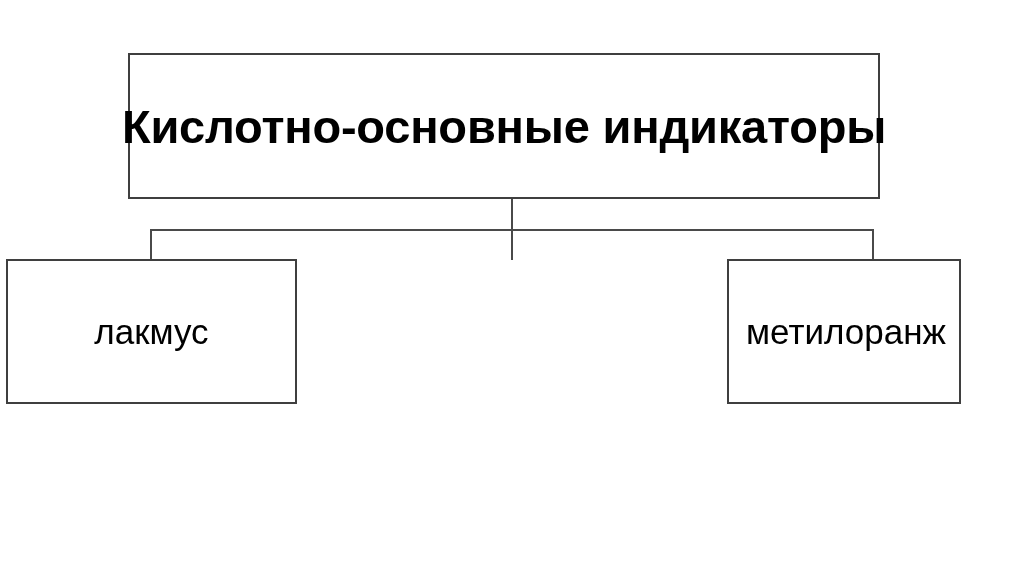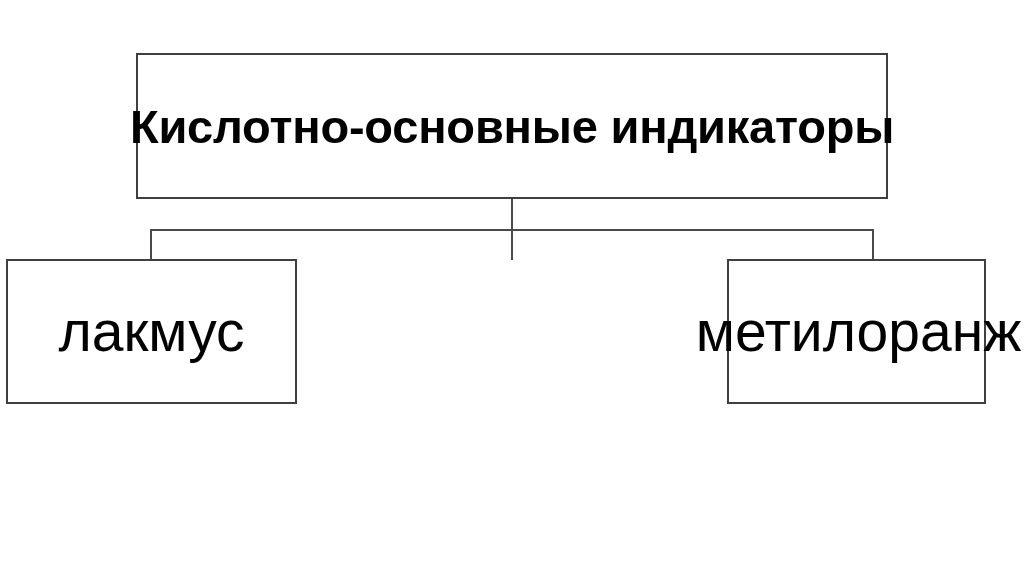--- a/index.html
+++ b/index.html
@@ -27,45 +27,45 @@
   }
 
   .node-label {
     color: #000000;
     white-space: nowrap;
     line-height: 1;
   }
 
   
   #node-root {
-    left: 136px;
+    left: 128px;
     top: 53px;
     width: 752px;
     height: 146px;
   }
   #node-root .node-label {
     font-size: 47px;
     font-weight: bold;
     letter-spacing: -0.2px;
   }
 
   
   .node-child {
     top: 259px;
     height: 145px;
   }
   .node-child .node-label {
-    font-size: 57px;
+    font-size: 35px;
     font-weight: normal;
     text-align: right;
   }
 
   #node-child-0 { left: 6px;   width: 291px; }
   #node-child-1 { left: 356px; width: 311px; }
-  #node-child-2 { left: 727px; width: 259px; }
+  #node-child-2 { left: 727px; width: 234px; }
 
   
   #node-child-2 .node-label {
     position: relative;
     left: 2px;
   }
 
   
   .conn {
     position: absolute;

